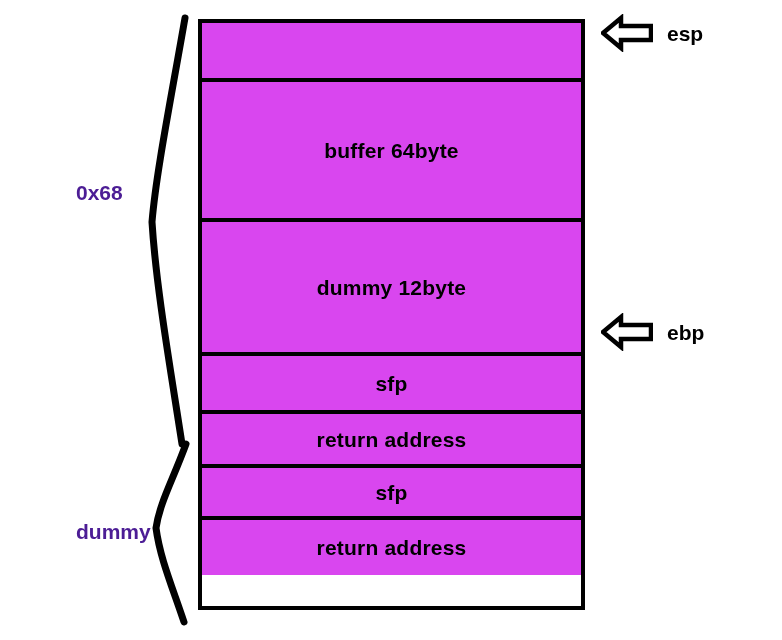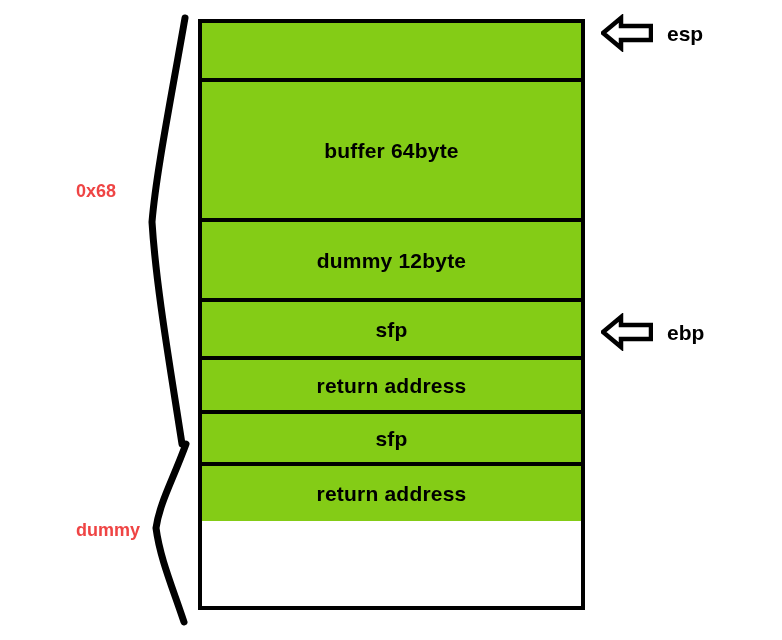--- a/index.html
+++ b/index.html
@@ -38,38 +38,38 @@
     display: flex;
     flex-direction: column;
   }
   .stack-row {
     box-sizing: border-box;
     width: 100%;
     border-bottom: 4px solid #000000;
     display: flex;
     align-items: center;
     justify-content: center;
-    background: #84cc16;
+    background: #d946ef;
   }
   .stack-row:last-child {
     border-bottom: none;
   }
   .stack-row .cell-label {
     font-size: 21px;
     font-weight: bold;
     letter-spacing: 0.2px;
     line-height: 1;
     color: #000000;
     white-space: nowrap;
   }
 
   
   .row-h-top      { height: 59px; }
   .row-h-buffer   { height: 140px; }
-  .row-h-dummy12  { height: 80px; }
+  .row-h-dummy12  { height: 134px; }
   .row-h-sfp1     { height: 58px; }
   .row-h-ret1     { height: 54px; }
   .row-h-dummy8   { height: 55px; }
   .row-h-sfp2     { height: 52px; }
   .row-h-ret2     { height: 55px; }
 
   
   .pointer {
     position: absolute;
     display: flex;
@@ -90,24 +90,24 @@
   }
   #pointer-esp { left: 601px; top: 14px; }
   #pointer-ebp { left: 601px; top: 313px; }
 
   
   .brace {
     position: absolute;
   }
   .brace-label {
     position: absolute;
-    font-size: 18px;
+    font-size: 21px;
     font-weight: bold;
     line-height: 1;
-    color: #ef4444;
+    color: #4c1d95;
     white-space: nowrap;
   }
   #brace-0x68      { left: 130px; top: 14px;  width: 60px; height: 436px; }
   #brace-0x68-label{ left: 76px;  top: 182px; }
   #brace-main      { left: 140px; top: 440px; width: 52px; height: 186px; }
   #brace-main-label{ left: 76px;  top: 521px; }
 </style>
 </head>
 <body>
 

